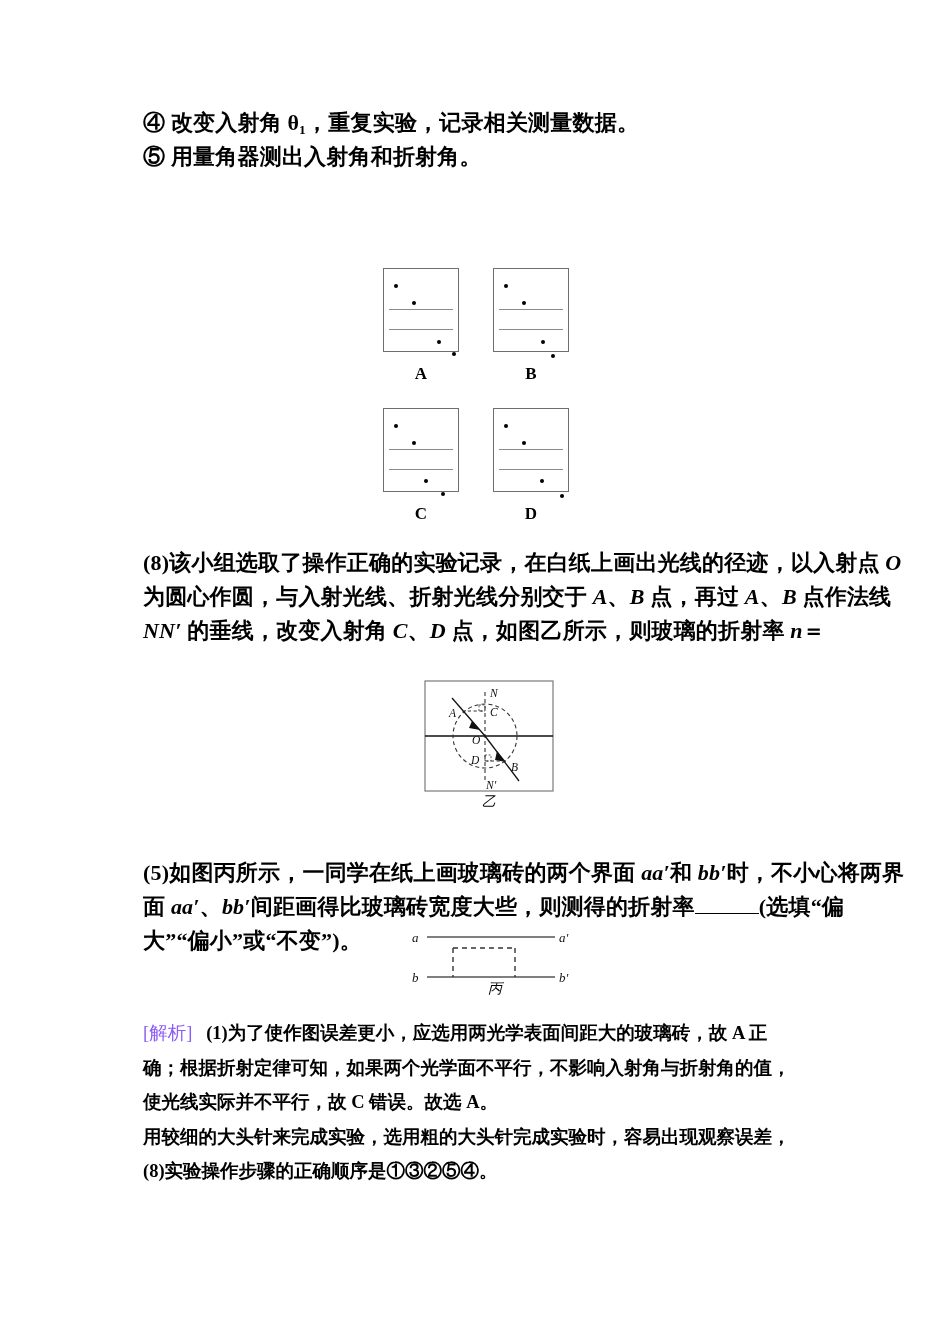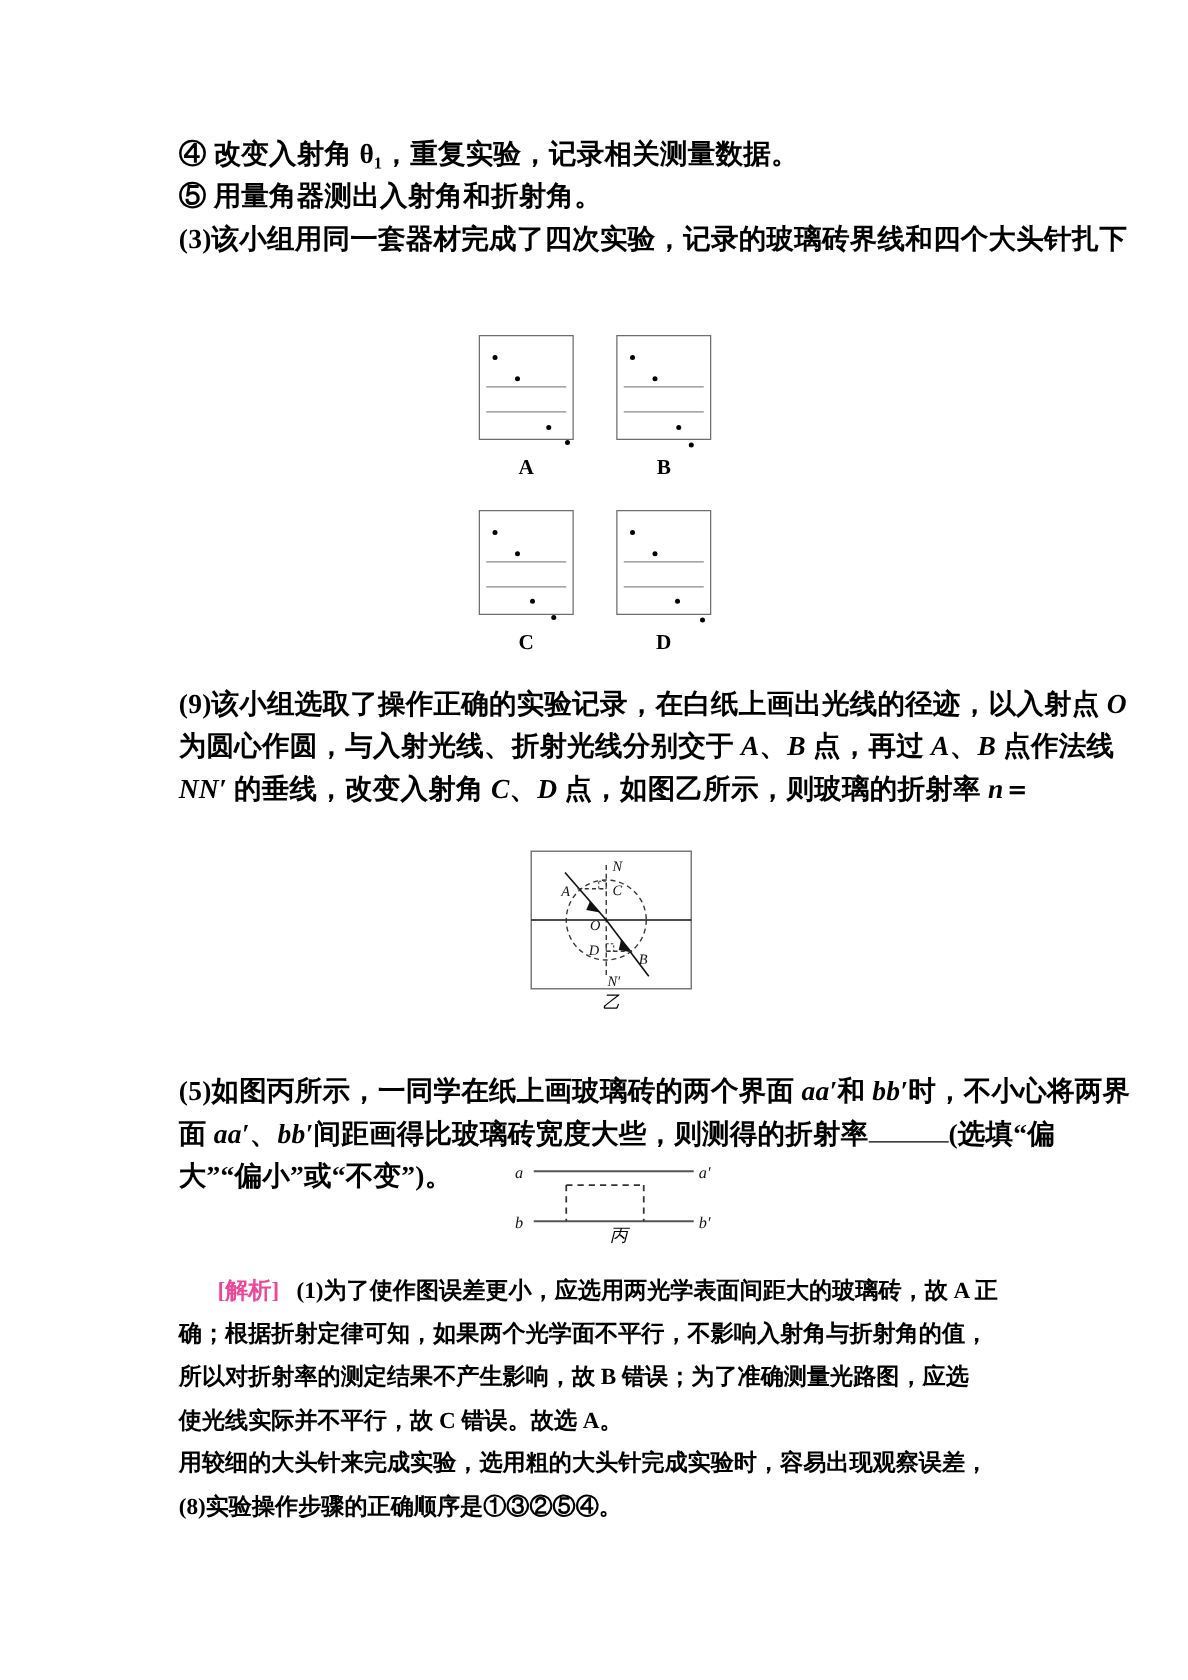--- a/index.html
+++ b/index.html
@@ -89,23 +89,22 @@
     font-size: 14px;
     text-align: center;
     font-style: italic;
   }
 
   
   .fig-bing { position: relative; }
 
   
   .analysis-tag {
-    color: #ec4899;
-    font-weight: 700;
-    margin-left: 31px;
+    color: #8b5cf6;
+    font-weight: 400;
   }
   .analysis {
     font-size: 18.5px;
     line-height: 34.5px;
     font-weight: 600;
     text-align: justify;
     text-justify: inter-ideograph;
   }
   .nowrapline {
     white-space: nowrap;
@@ -114,21 +113,20 @@
 </head>
 <body>
 
 <div class="page">
 
   <div class="content">
 
     <div class="ln">④ 改变入射角 θ₁，重复实验，记录相关测量数据。</div>
     <div class="ln">⑤ 用量角器测出入射角和折射角。</div>
 
-    <div class="ln">(3)该小组用同一套器材完成了四次实验，记录的玻璃砖界线和四个大头针扎下</div>
   </div>
 
   <div class="fig-abcd">
 
     <div class="pinbox" style="left:383px; top:268px;">
       <div class="hline" style="top:40px;"></div>
       <div class="hline" style="top:60px;"></div>
       <div class="dot" style="left:10px; top:15px;"></div>
       <div class="dot" style="left:28px; top:32px;"></div>
       <div class="dot" style="left:53px; top:71px;"></div>
@@ -162,21 +160,21 @@
       <div class="dot" style="left:10px; top:15px;"></div>
       <div class="dot" style="left:28px; top:32px;"></div>
       <div class="dot" style="left:46px; top:70px;"></div>
       <div class="dot" style="left:66px; top:85px;"></div>
     </div>
     <div class="fig-label" style="left:493px; top:504px;">D</div>
   </div>
 
   <div class="content" style="top:546px;">
     <div class="ln">
-      <span>(9)该小组选取了操作正确的实验记录，在白纸上画出光线的径迹，以入射点 </span><span class="bit">O</span>
+      <span>(8)该小组选取了操作正确的实验记录，在白纸上画出光线的径迹，以入射点 </span><span class="bit">O</span>
     </div>
     <div class="ln">
       <span>为圆心作圆，与入射光线、折射光线分别交于 </span><span class="bit">A</span><span>、</span><span class="bit">B</span><span> 点，再过 </span><span class="bit">A</span><span>、</span><span class="bit">B</span><span> 点作法线</span>
     </div>
     <div class="ln">
       <span class="bit">NN′</span><span> 的垂线，改变入射角 </span><span class="bit">C</span><span>、</span><span class="bit">D</span><span> 点，如图乙所示，则玻璃的折射率 </span><span class="bit">n</span><span>＝</span>
     </div>
   </div>
 
   <div class="fig-yi">
@@ -241,19 +239,18 @@
       <text x="154" y="56" font-family="Liberation Serif, serif" font-size="13" font-style="italic" fill="#111">b′</text>
     </svg>
     <div class="bing-caption" style="left:405px; top:980px; width:180px;">丙</div>
   </div>
 
   <div class="content" style="top:1016px;">
     <div class="analysis nowrapline">
       <span class="analysis-tag">[解析]</span>&nbsp;&nbsp;&nbsp;<span>(1)为了使作图误差更小，应选用两光学表面间距大的玻璃砖，故 A 正</span>
     </div>
     <div class="analysis nowrapline">确；根据折射定律可知，如果两个光学面不平行，不影响入射角与折射角的值，</div>
-    <div class="analysis nowrapline">所以对折射率的测定结果不产生影响，故 B 错误；为了准确测量光路图，应选</div>
     <div class="analysis nowrapline">使光线实际并不平行，故 C 错误。故选 A。</div>
     <div class="analysis nowrapline">用较细的大头针来完成实验，选用粗的大头针完成实验时，容易出现观察误差，</div>
     <div class="analysis nowrapline">(8)实验操作步骤的正确顺序是①③②⑤④。</div>
   </div>
 
 </div>
 
 </body></html>

